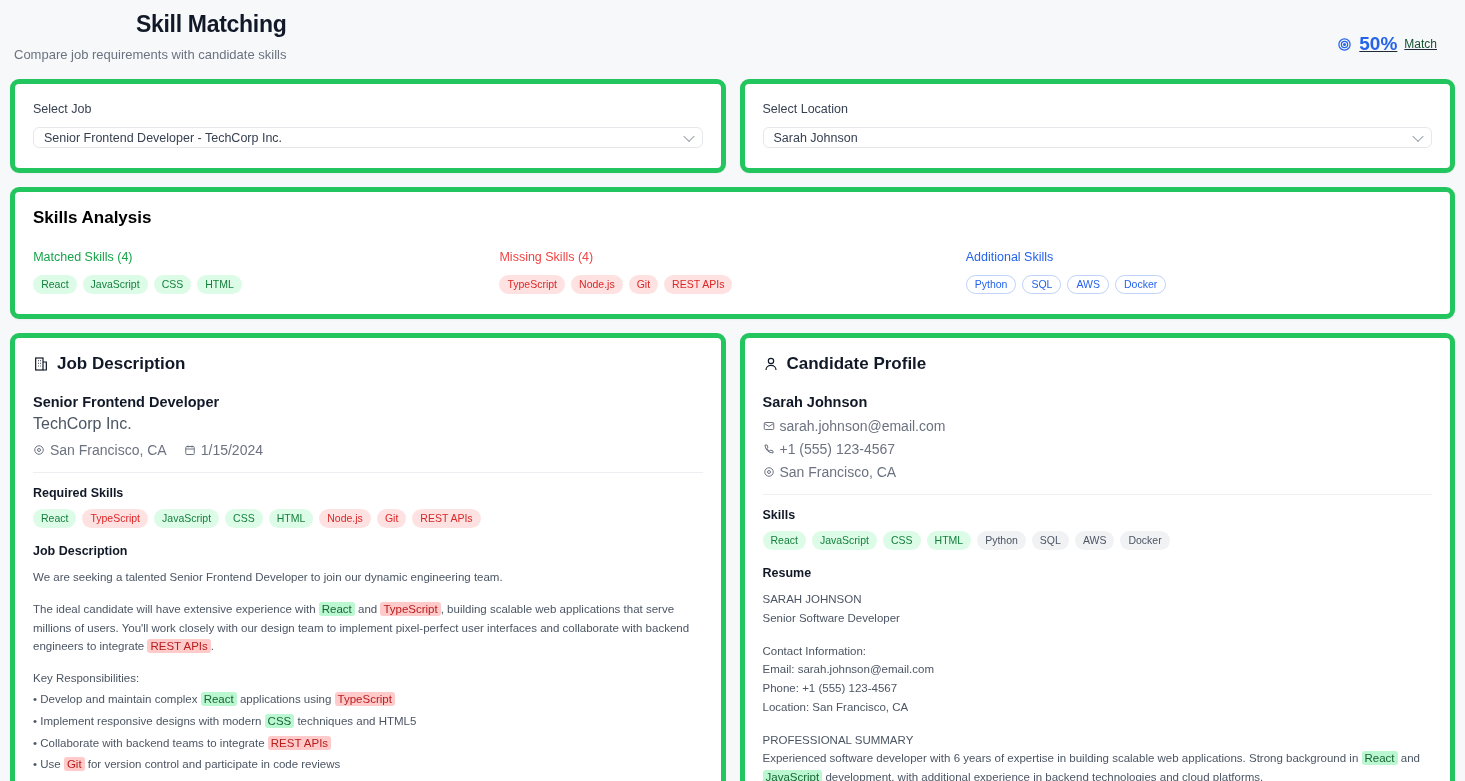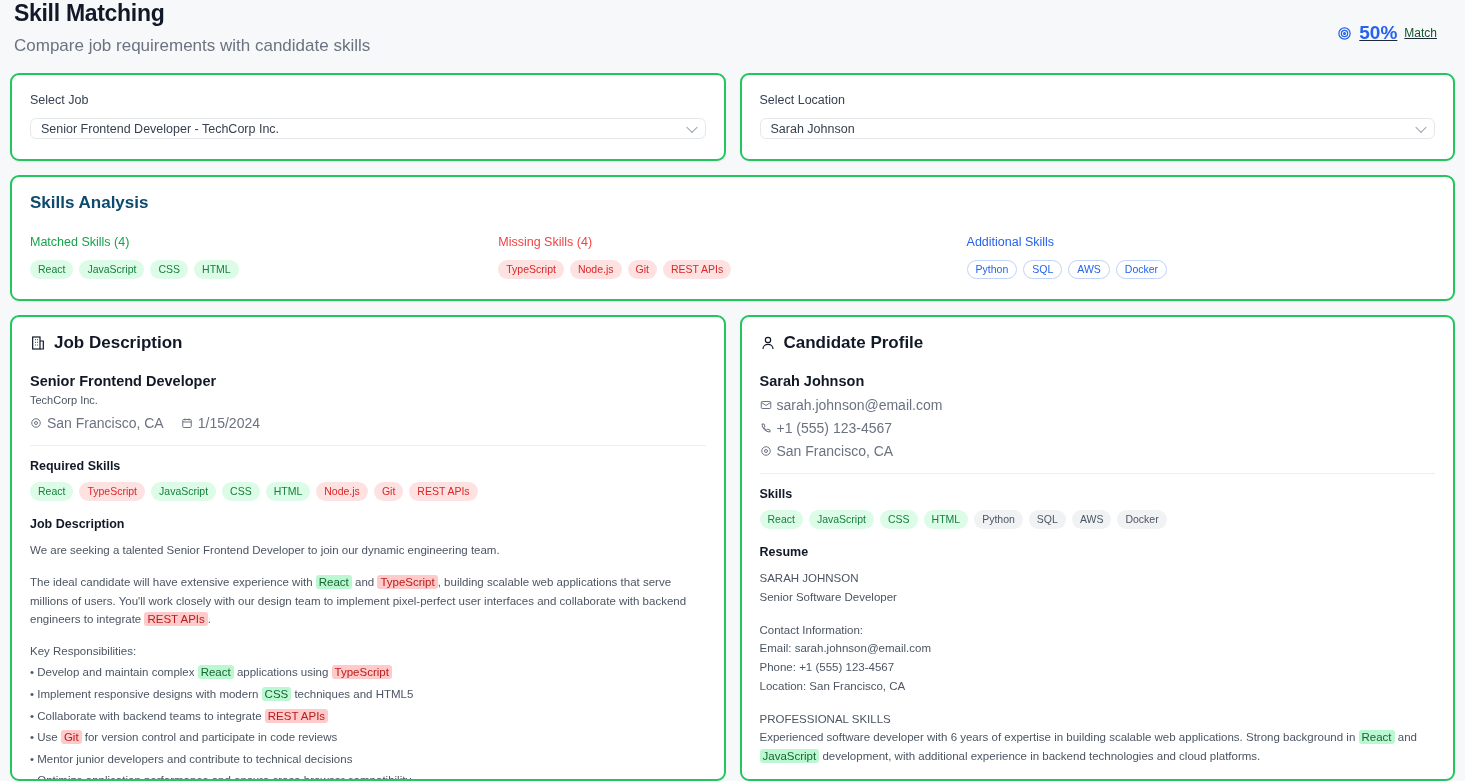--- a/index.html
+++ b/index.html
@@ -7,69 +7,69 @@
   body {
     width: 1465px; height: 781px;
     background: #f7f8fa;
     font-family: "Liberation Sans", sans-serif;
     color: #1f2937;
     overflow: hidden;
   }
   .page { padding: 0 10px; }
 
   
-  .header { display:flex; align-items:flex-start; justify-content:space-between; padding: 0 4px 0 4px; }
+  .header { display:flex; align-items:flex-start; justify-content:space-between; padding: 11px 4px 0 4px; text-align: right; }
   .hdr-left h1 { margin:0; font-size:23px; font-weight:bold; letter-spacing:-0.3px; color:#111827; }
-  .hdr-left .sub { margin-top:9px; font-size:17px; color:#6b7280; }
+  .hdr-left .sub { margin-top:9px; font-size:13px; color:#6b7280; }
   .match-badge { display:flex; align-items:center; gap:7px; padding-top:22px; padding-right:14px;text-decoration:underline;}
   .match-pct { font-size:19px; font-weight:bold; color:#2563eb; }
   .match-word { font-size:12px; color:#14532d; }
 
   
   .card {
-    background:#fff; border:2px solid #22c55e; border-radius:9px;
+    background:#fff; border:5px solid #22c55e; border-radius:9px;
     box-shadow: 0 1px 2px rgba(16,24,40,0.04);
   }
   .row2 { display:flex; gap:14px; margin-top:17px; }
   .row2 > .card { flex:1; padding:18px 18px 20px 18px; }
 
   .field-label { font-size:12.5px; color:#374151; margin-bottom:11px; }
   .select {
     position:relative; height:21px; border:1px solid #e5e7eb; border-radius:6px;
     background:#fff; display:flex; align-items:center; padding:0 28px 0 10px;
     font-size:12.5px; color:#374151; cursor:pointer;
   }
   .select .chev {
     position:absolute; right:9px; top:50%; width:8px; height:8px;
     border-right:1.4px solid #9ca3af; border-bottom:1.4px solid #9ca3af;
     transform: translateY(-70%) rotate(45deg);
   }
 
   
   .analysis { margin-top:14px; padding:16px 18px 20px 18px; }
-  .analysis h2 { margin:0 0 22px 0; font-size:17px; font-weight:bold; color:#0c4a6e; }
-  .cols3 { display:flex; }
+  .analysis h2 { margin:0 0 22px 0; font-size:17px; font-weight:bold; color:#000000; }
+  .cols3 { display:flex;justify-content:flex-end; }
   .cols3 > div { width:33.33%; }
   .col-head { font-size:12.5px; margin-bottom:11px; }
   .col-head.matched { color:#16a34a; }
   .col-head.missing { color:#ef4444; }
   .col-head.additional { color:#2563eb; }
   .chips { display:flex; flex-wrap:wrap; gap:6px; }
   .chip { font-size:10.5px; padding:3px 8px; border-radius:999px; line-height:1.25; white-space:nowrap; }
   .chip.green { background:#dcfce7; color:#15803d; }
   .chip.red   { background:#fee2e2; color:#dc2626; }
   .chip.gray  { background:#f1f2f4; color:#4b5563; }
   .chip.outline-blue { background:#fff; border:1px solid #bfd3fb; color:#2563eb; padding:2px 8px;}
 
   
   .row-panels { display:flex; gap:14px; margin-top:14px; }
   .panel { flex:1; padding:16px 18px 0 18px; height:466px; overflow:hidden; position:relative; }
   .panel-title { display:flex; align-items:center; gap:8px; font-size:17px; font-weight:bold; color:#111827; margin-bottom:20px;}
   .sect-name { font-size:14.5px; font-weight:bold; color:#111827; margin:0 0 5px 0; }
-  .company { font-size:11px; color:#4b5563; }
+  .company { font-size:16px; color:#4b5563; }
   .meta-line { display:flex; align-items:center; gap:17px; margin-top:9px; font-size:14px; color:#6b7280;text-align:right; }
   .meta-item { display:flex; align-items:center; gap:5px; }
   hr.div { border:none; border-top:1px solid #eceef2; margin:14px 0 13px 0; }
   .sub-head { font-size:12.5px; font-weight:bold; color:#111827; margin:0 0 9px 0; }
   .body-head { font-size:12.5px; font-weight:bold; color:#111827; margin:16px 0 10px 0; }
   .para { font-size:11.5px; color:#4b5563; line-height:1.62; margin:0 0 13px 0; }
   .hl { padding:1px 3px; border-radius:3px; }
   .hl.green { background:#bbf7d0; color:#166534; }
   .hl.red { background:#fecaca; color:#b91c1c; }
   .bullets { font-size:11.5px; color:#4b5563; line-height:1.88; }
@@ -280,21 +280,21 @@
           <div class="caps">SARAH JOHNSON</div>
           <div>Senior Software Developer</div>
         </div>
         <div class="blk">
           <div>Contact Information:</div>
           <div>Email: sarah.johnson@email.com</div>
           <div>Phone: +1 (555) 123-4567</div>
           <div>Location: San Francisco, CA</div>
         </div>
         <div class="blk">
-          <div>PROFESSIONAL SKILLS</div>
+          <div>PROFESSIONAL SUMMARY</div>
           <div>
             <span>Experienced software developer with 6 years of expertise in building scalable web applications. Strong background in </span><span class="hl green">React</span><span> and </span><span class="hl green">JavaScript</span><span> development, with additional experience in backend technologies and cloud platforms.</span>
           </div>
         </div>
         <div>
           <div>TECHNICAL SKILLS</div>
 
         </div>
       </div>
     </div>

